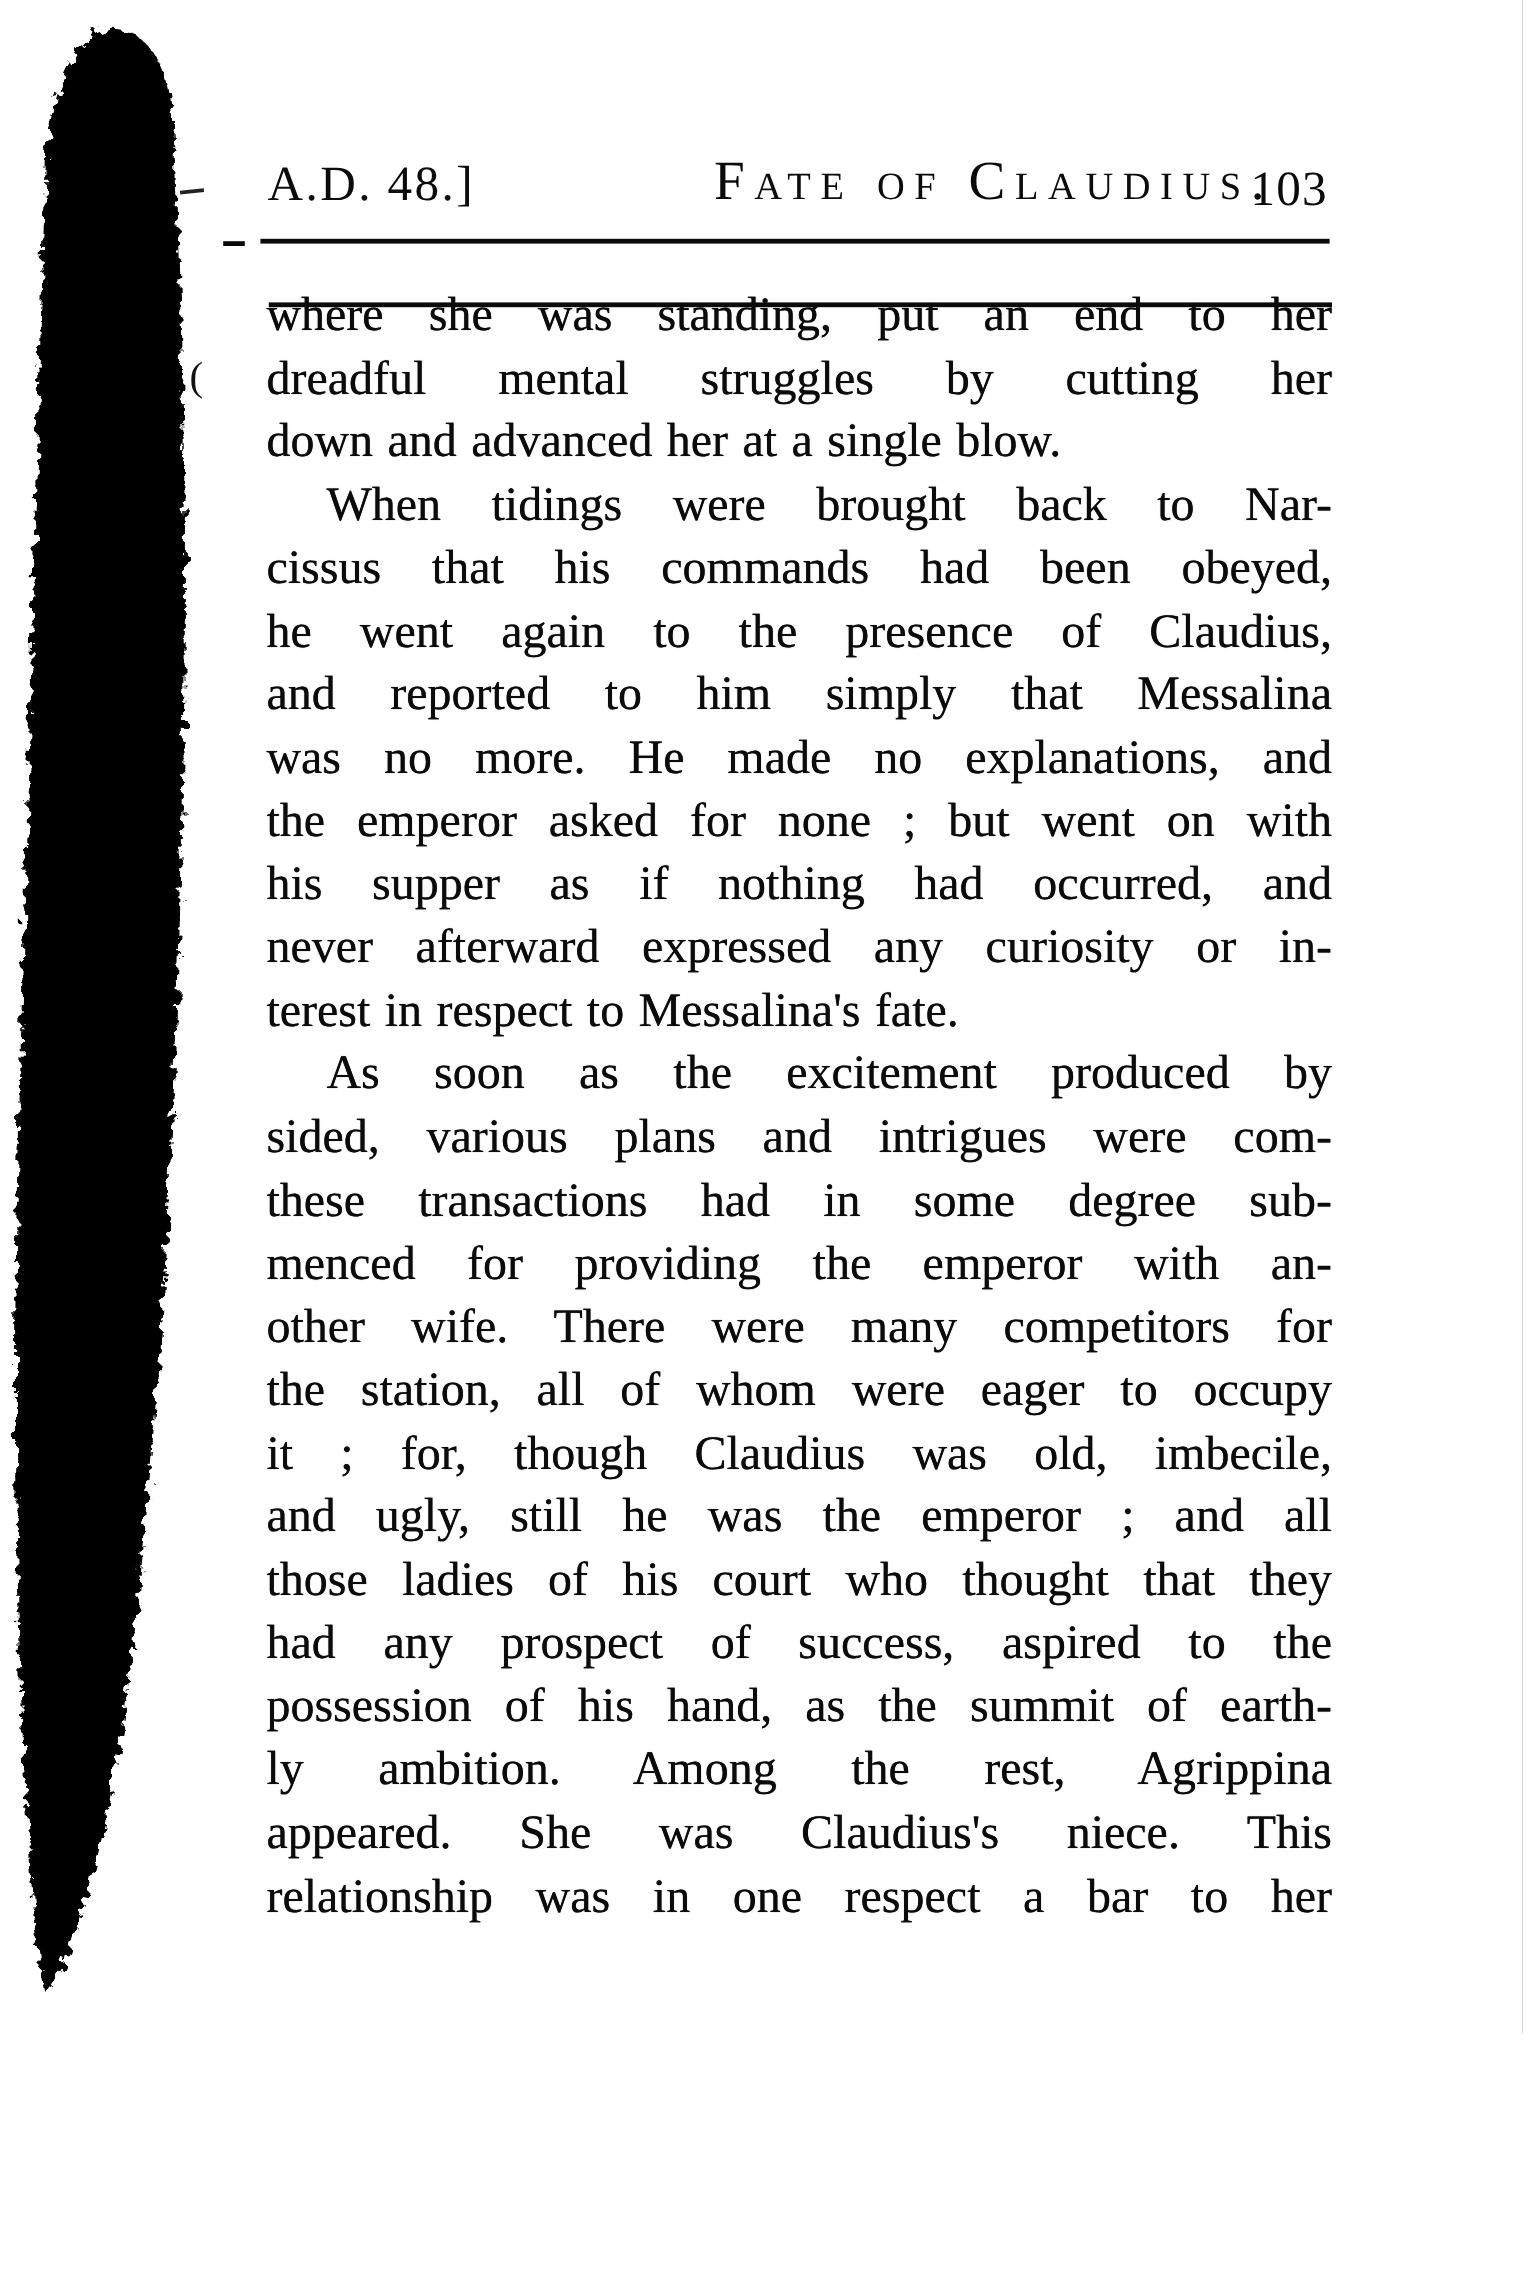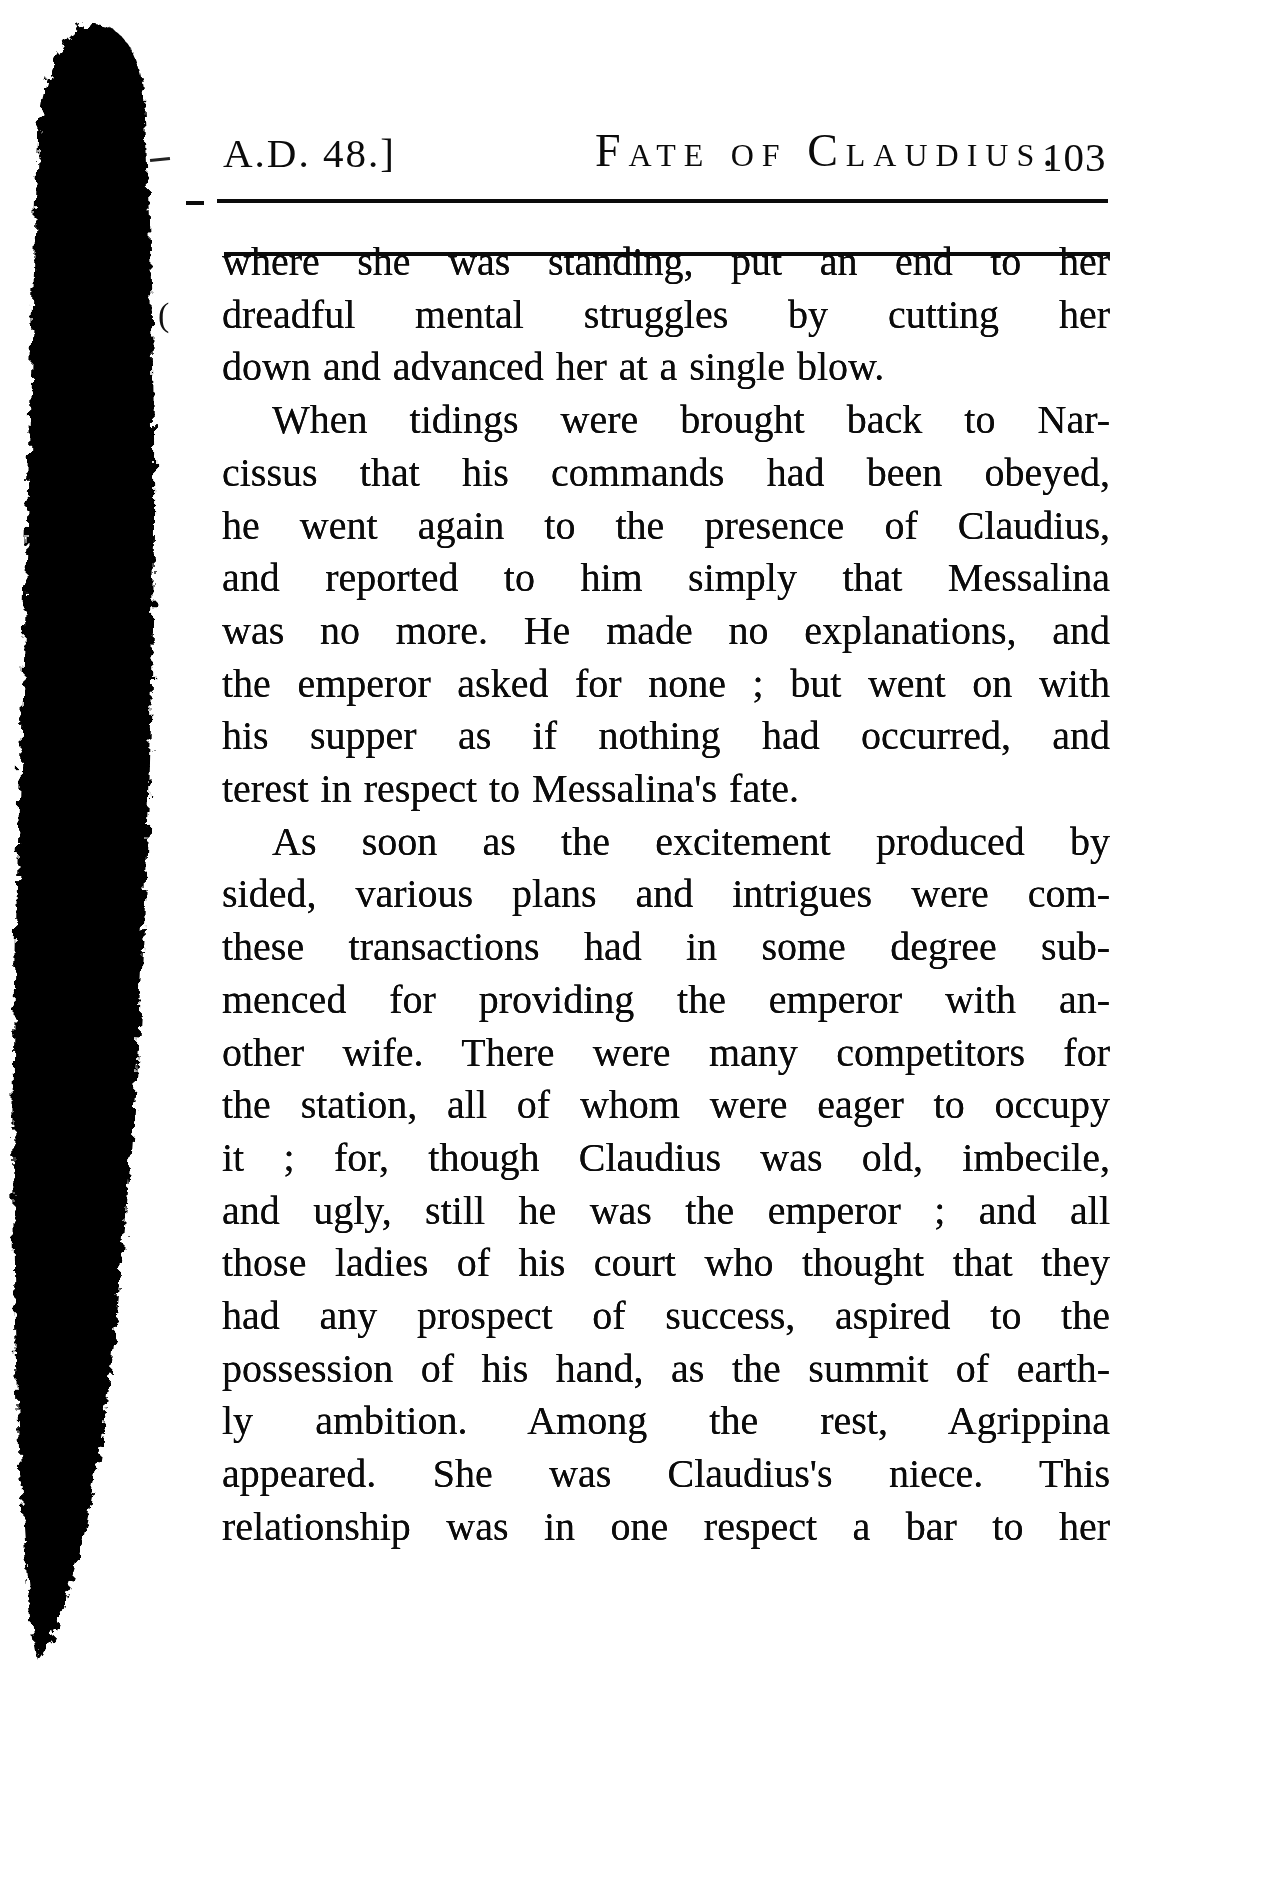--- a/index.html
+++ b/index.html
@@ -89,20 +89,21 @@
       <div class="line j">where she was standing, put an end to her</div>
       <div class="line j">dreadful mental struggles by cutting her</div>
       <div class="line l">down and advanced her at a single blow.</div>
       <div class="line j indent">When tidings were brought back to Nar-</div>
       <div class="line j">cissus that his commands had been obeyed,</div>
       <div class="line j">he went again to the presence of Claudius,</div>
       <div class="line j">and reported to him simply that Messalina</div>
       <div class="line j">was no more.  He made no explanations, and</div>
       <div class="line j">the emperor asked for none ; but went on with</div>
       <div class="line j">his supper as if nothing had occurred, and</div>
+      <div class="line j">never afterward expressed any curiosity or in-</div>
       <div class="line l">terest in respect to Messalina's fate.</div>
       <div class="line j indent">As soon as the excitement produced by</div>
       <div class="line j">sided, various plans and intrigues were com-</div>
       <div class="line j">these transactions had in some degree sub-</div>
       <div class="line j">menced for providing the emperor with an-</div>
       <div class="line j">other wife.  There were many competitors for</div>
       <div class="line j">the station, all of whom were eager to occupy</div>
       <div class="line j">it ; for, though Claudius was old, imbecile,</div>
       <div class="line j">and ugly, still he was the emperor ; and all</div>
       <div class="line j">those ladies of his court who thought that they</div>

